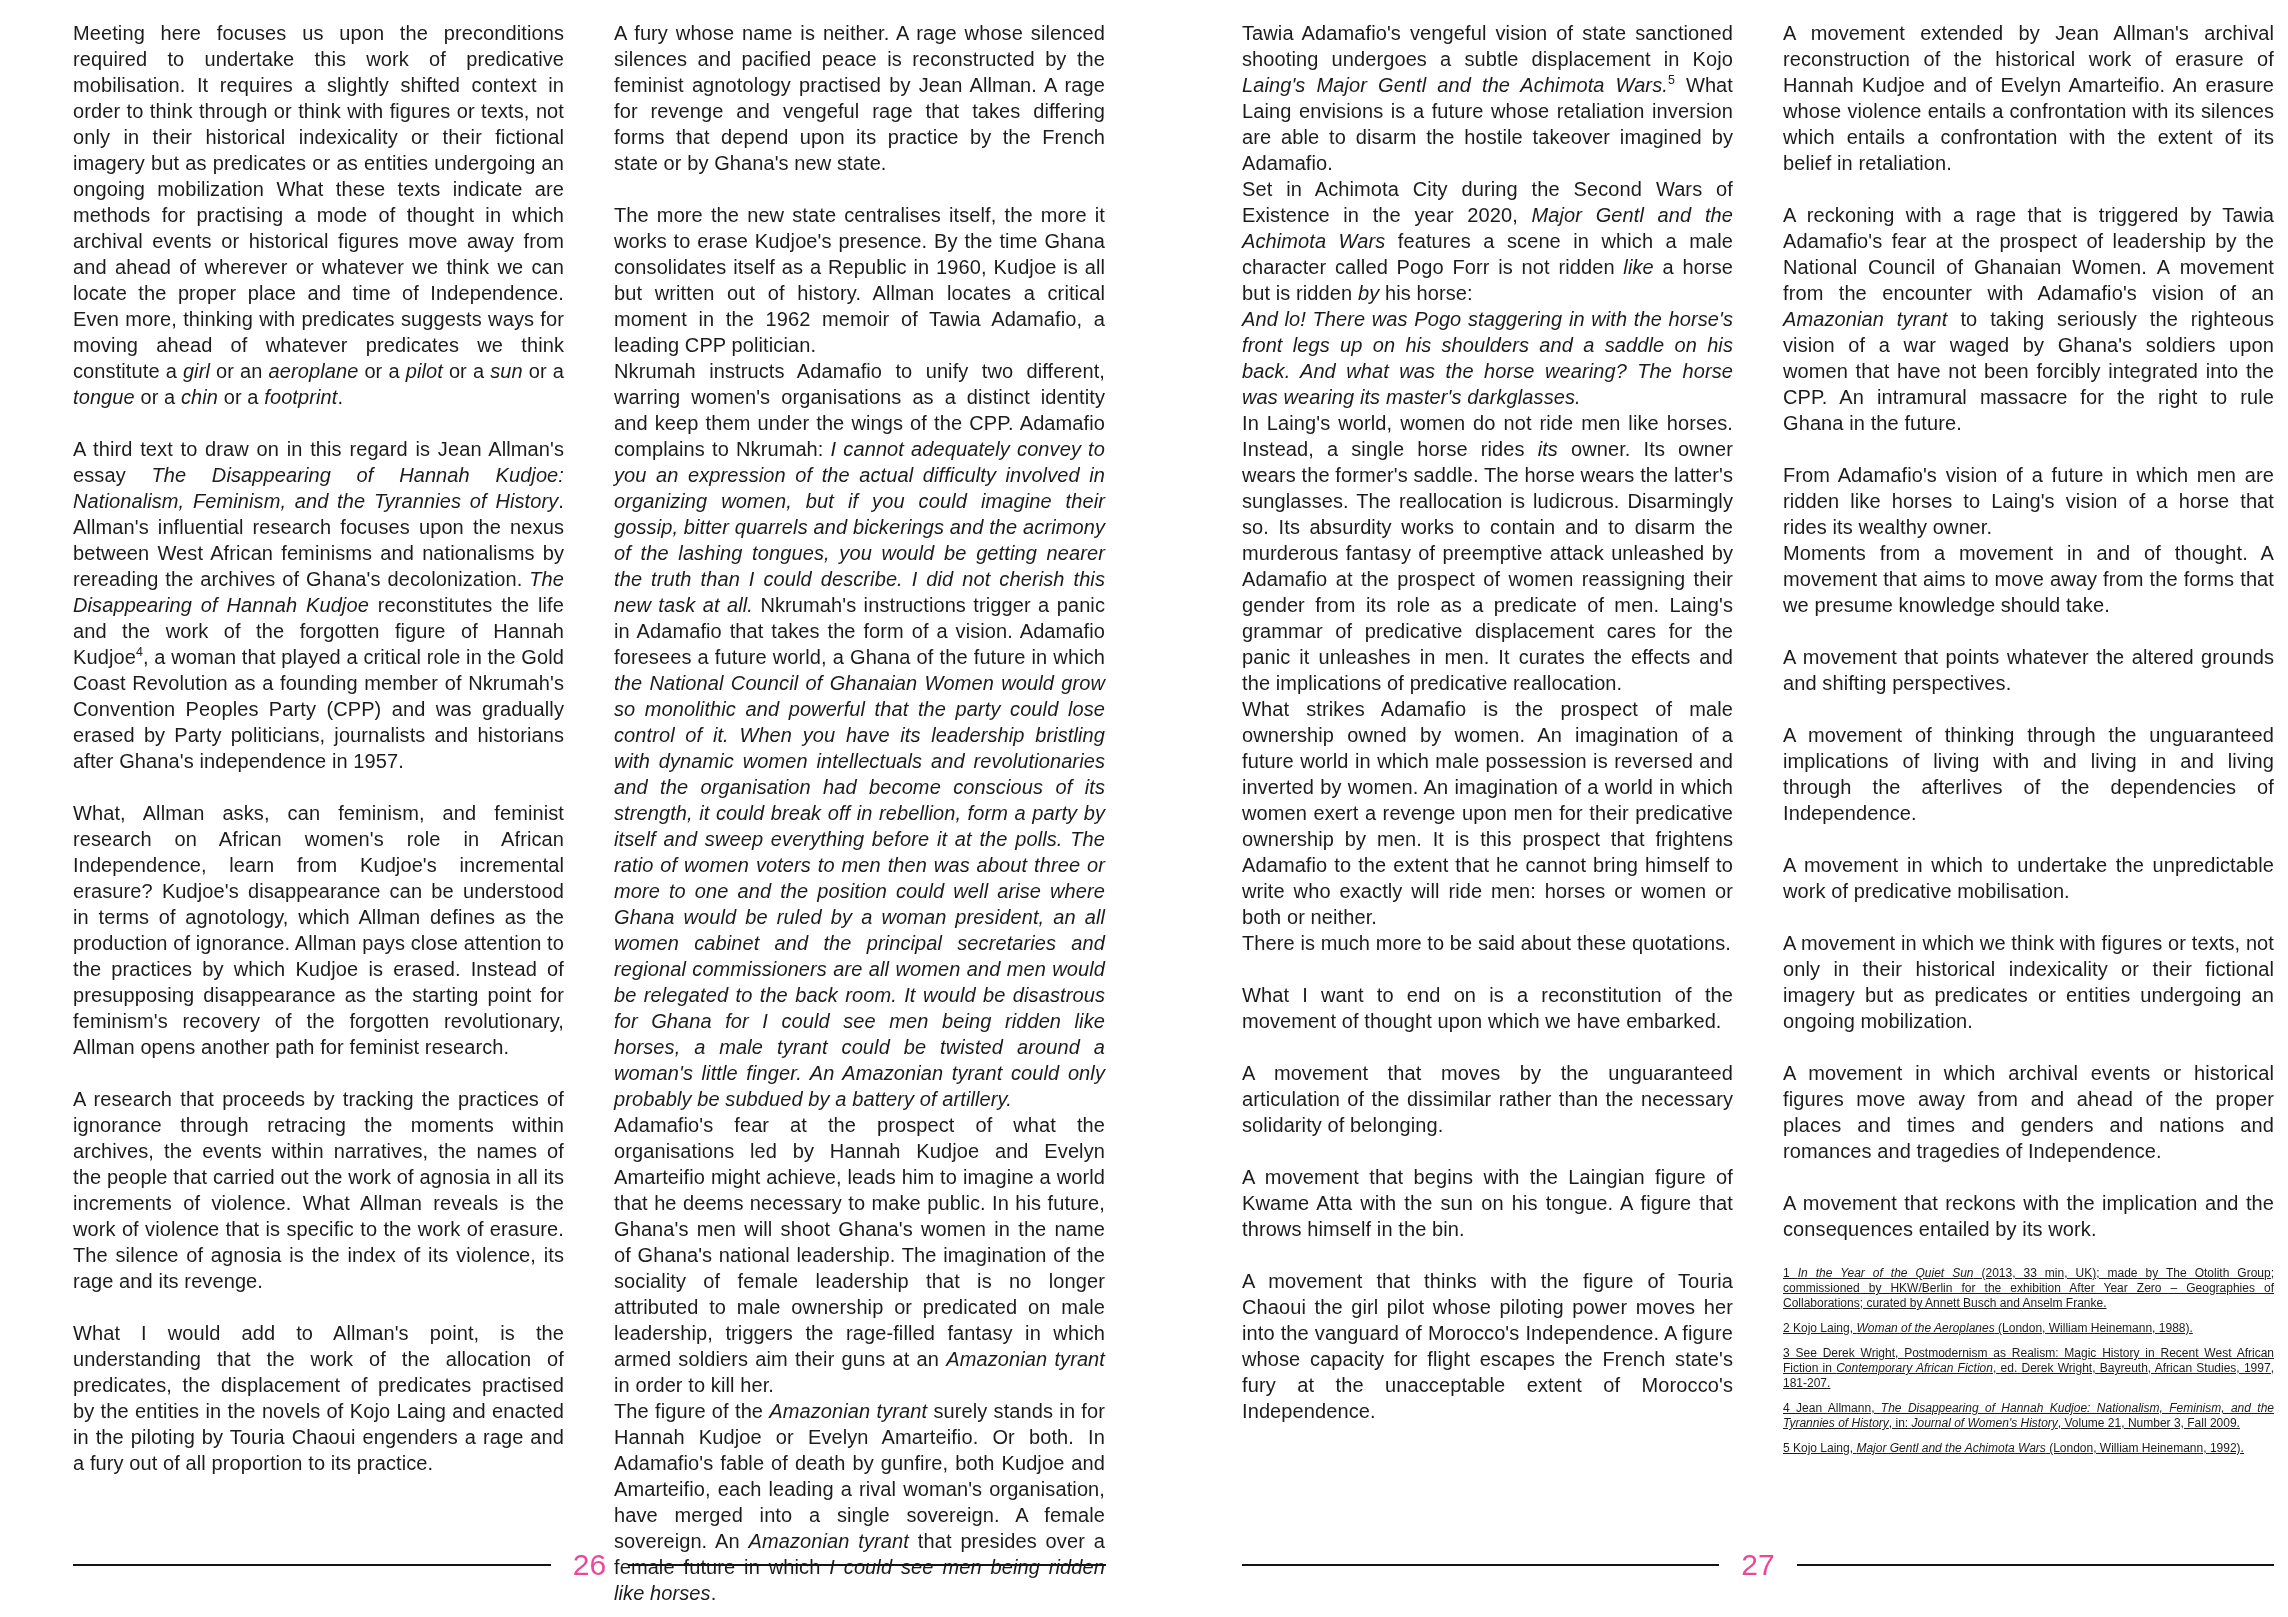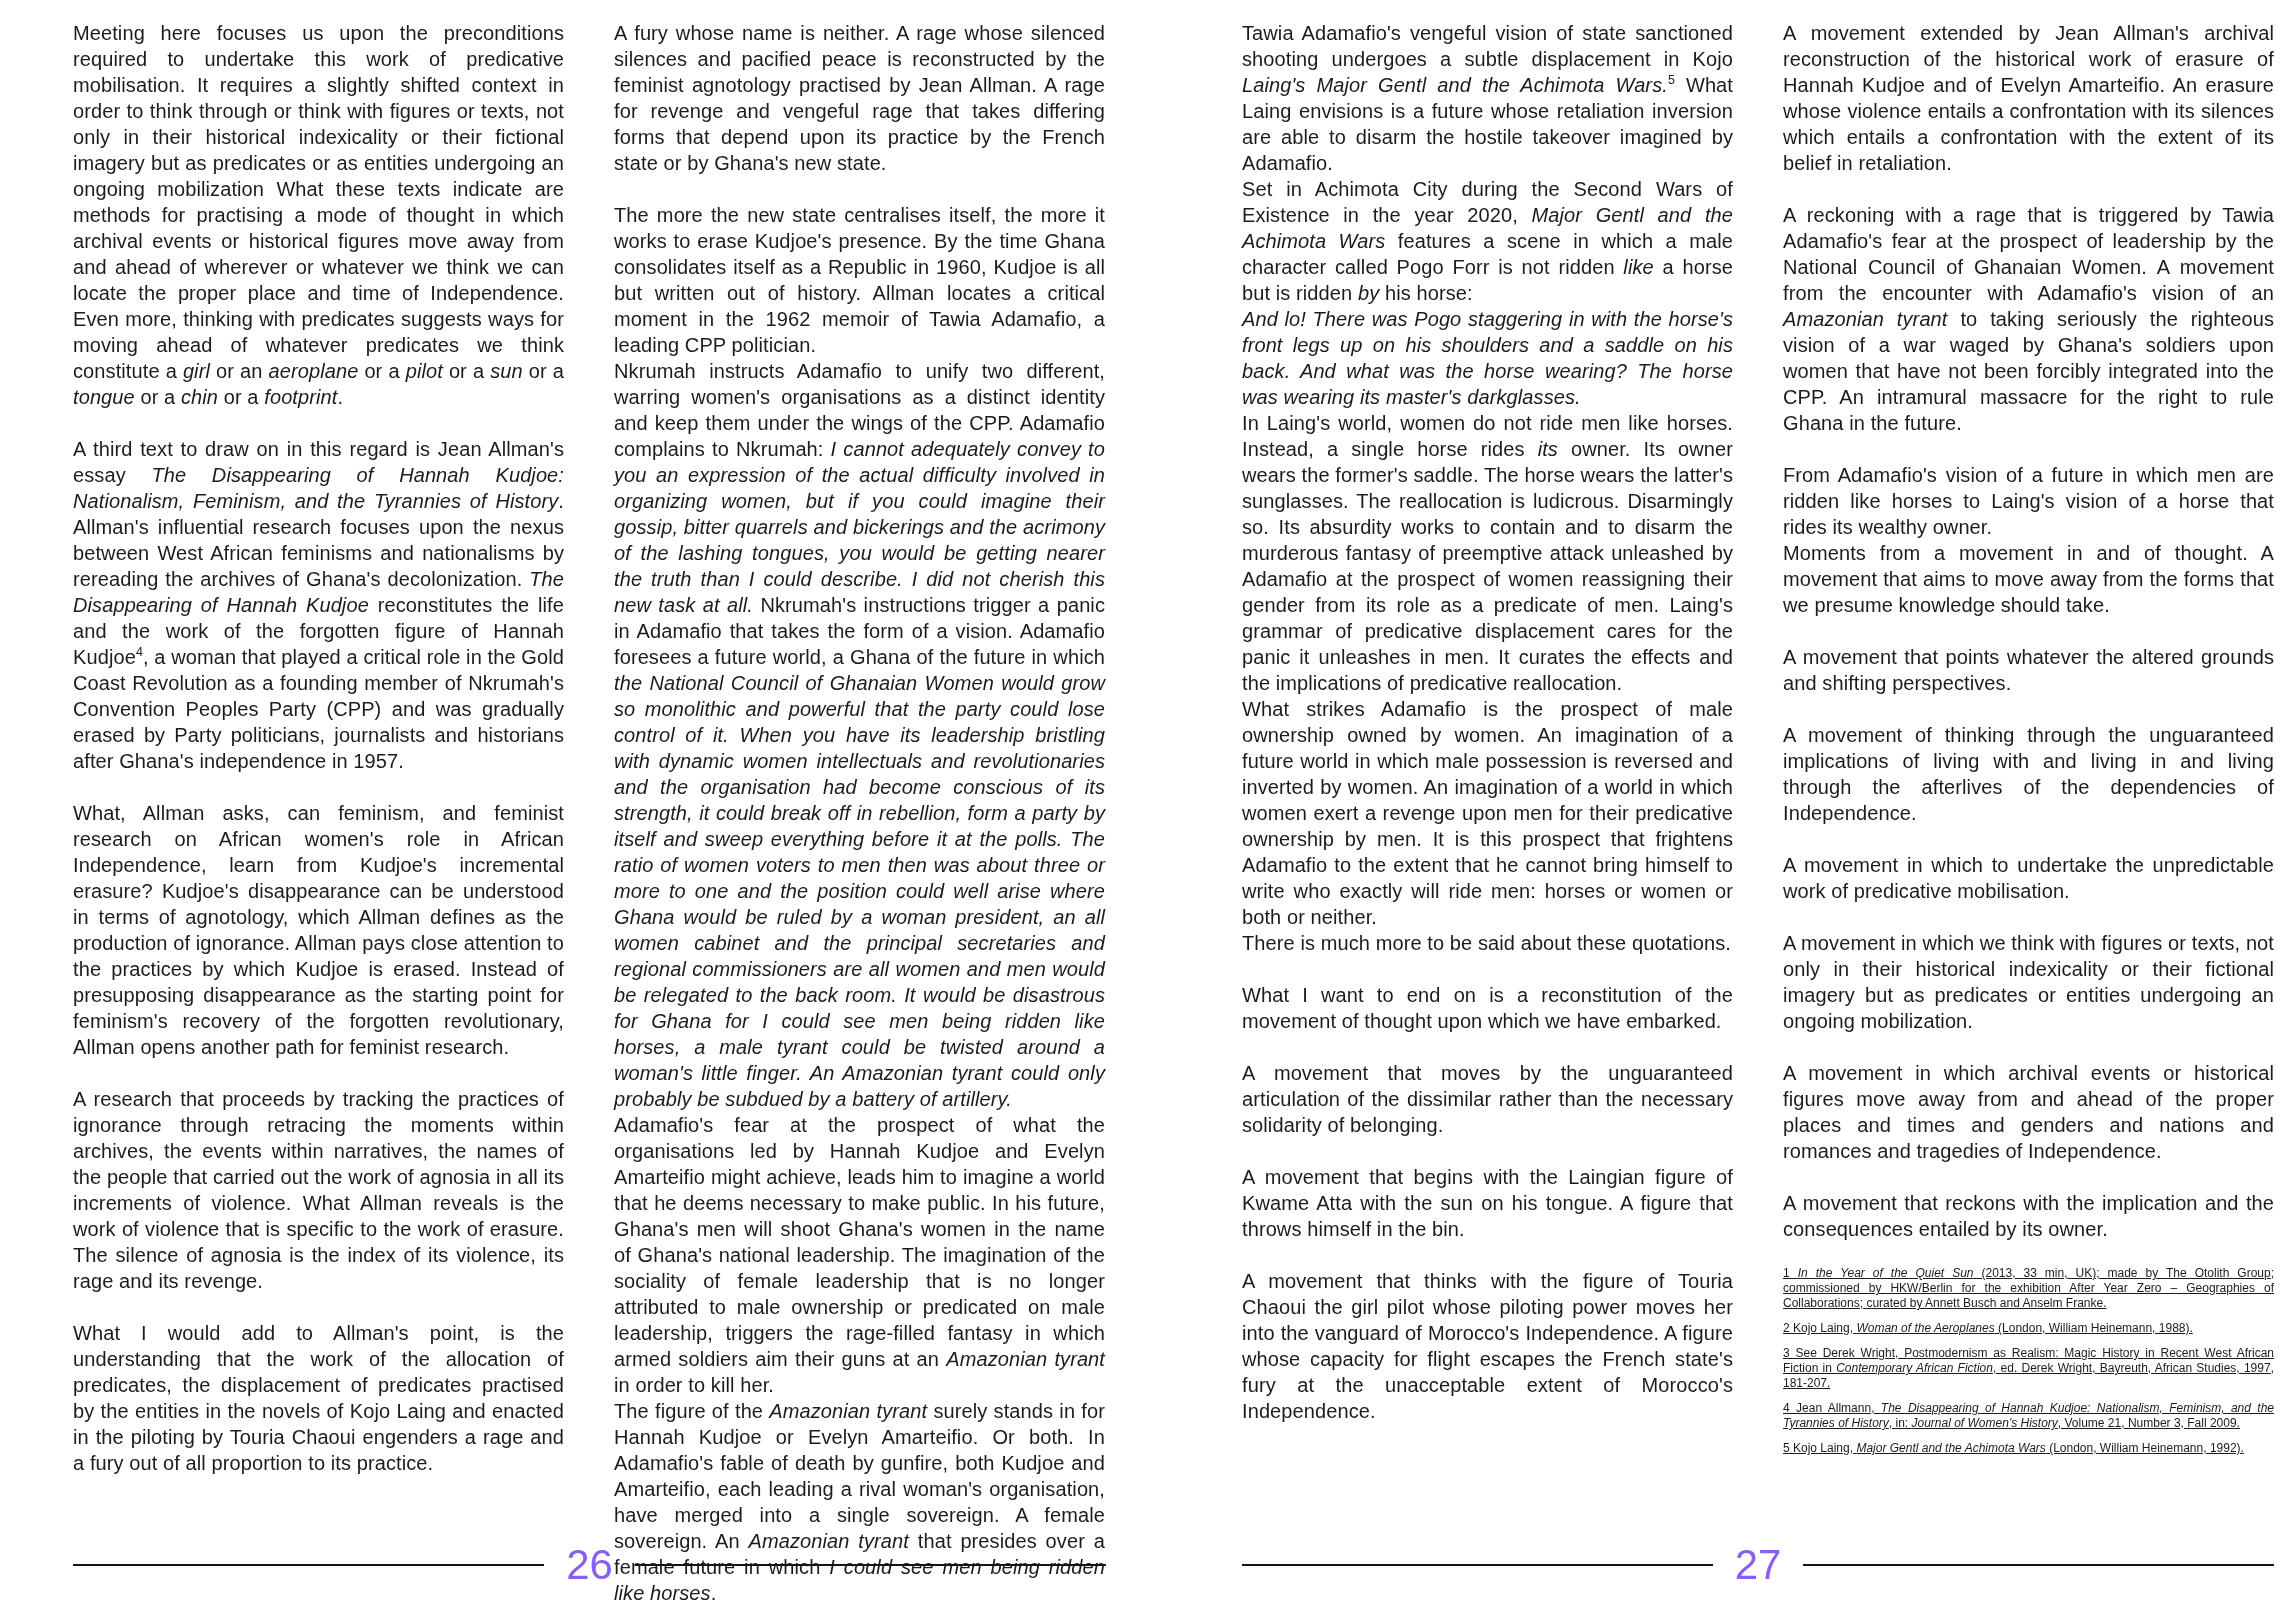--- a/index.html
+++ b/index.html
@@ -46,21 +46,21 @@
     position: absolute;
     top: 1538px;
     height: 54px;
     display: flex;
     align-items: center;
     gap: 22px;
   }
   .footer-left  { left: 42px;   width: 1033px; }
   .footer-right { left: 1211px; width: 1032px; }
   .page-footer .rule { flex: 1 1 auto; height: 1.8px; background: #141414; }
-  .page-number { font-size: 42px; line-height: 1; color: #8b5cf6; }
+  .page-number { font-size: 30px; line-height: 1; color: #ec4899; }
 </style>
 </head>
 <body>
 
 <div class="spread">
 
   <div class="col col-1">
     <div>
         <p class="para"><span>Meeting here focuses us upon the preconditions required to undertake this work of predicative mobilisation. It requires a slightly shifted context in order to think through or think with figures or texts, not only in their historical indexicality or their fictional imagery but as predicates or as entities undergoing an ongoing mobilization What these texts indicate are methods for practising a mode of thought in which archival events or historical figures move away from and ahead of wherever or whatever we think we can locate the proper place and time of Independence. Even more, thinking with predicates suggests ways for moving ahead of whatever predicates we think constitute a </span><span class="it">girl</span><span> or an </span><span class="it">aeroplane</span><span> or a </span><span class="it">pilot</span><span> or a </span><span class="it">sun</span><span> or a </span><span class="it">tongue</span><span> or a </span><span class="it">chin</span><span> or a </span><span class="it">footprint</span><span>.</span></p>
         <p class="para gap"><span>A third text to draw on in this regard is Jean Allman's essay </span><span class="it">The Disappearing of Hannah Kudjoe: Nationalism, Feminism, and the Tyrannies of History</span><span>. Allman's influential research focuses upon the nexus between West African feminisms and nationalisms by rereading the archives of Ghana's decolonization. </span><span class="it">The Disappearing of Hannah Kudjoe</span><span> reconstitutes the life and the work of the forgotten figure of Hannah Kudjoe</span><sup>4</sup><span>, a woman that played a critical role in the Gold Coast Revolution as a founding member of Nkrumah's Convention Peoples Party (CPP) and was gradually erased by Party politicians, journalists and historians after Ghana's independence in 1957.</span></p>
@@ -99,21 +99,21 @@
     <div>
         <p class="para"><span>A movement extended by Jean Allman's archival reconstruction of the historical work of erasure of Hannah Kudjoe and of Evelyn Amarteifio. An erasure whose violence entails a confrontation with its silences which entails a confrontation with the extent of its belief in retaliation.</span></p>
         <p class="para gap"><span>A reckoning with a rage that is triggered by Tawia Adamafio's fear at the prospect of leadership by the National Council of Ghanaian Women. A movement from the encounter with Adamafio's vision of an </span><span class="it">Amazonian tyrant</span><span> to taking seriously the righteous vision of a war waged by Ghana's soldiers upon women that have not been forcibly integrated into the CPP. An intramural massacre for the right to rule Ghana in the future.</span></p>
         <p class="para gap"><span>From Adamafio's vision of a future in which men are ridden like horses to Laing's vision of a horse that rides its wealthy owner.</span></p>
         <p class="para"><span>Moments from a movement in and of thought. A movement that aims to move away from the forms that we presume knowledge should take.</span></p>
         <p class="para gap"><span>A movement that points whatever the altered grounds and shifting perspectives.</span></p>
         <p class="para gap"><span>A movement of thinking through the unguaranteed implications of living with and living in and living through the afterlives of the dependencies of Independence.</span></p>
         <p class="para gap"><span>A movement in which to undertake the unpredictable work of predicative mobilisation.</span></p>
         <p class="para gap"><span>A movement in which we think with figures or texts, not only in their historical indexicality or their fictional imagery but as predicates or entities undergoing an ongoing mobilization.</span></p>
         <p class="para gap"><span>A movement in which archival events or historical figures move away from and ahead of the proper places and times and genders and nations and romances and tragedies of Independence.</span></p>
-        <p class="para gap"><span>A movement that reckons with the implication and the consequences entailed by its owner.</span></p>
+        <p class="para gap"><span>A movement that reckons with the implication and the consequences entailed by its work.</span></p>
       </div>
     <div class="footnotes">
         <p class="para"><span>1 </span><span class="it">In the Year of the Quiet Sun</span><span> (2013, 33 min, UK); made by The Otolith Group; commissioned by HKW/Berlin for the exhibition After Year Zero – Geographies of Collaborations; curated by Annett Busch and Anselm Franke.</span></p>
         <p class="para gap"><span>2 Kojo Laing, </span><span class="it">Woman of the Aeroplanes</span><span> (London, William Heinemann, 1988).</span></p>
         <p class="para gap"><span>3 See Derek Wright, Postmodernism as Realism: Magic History in Recent West African Fiction in </span><span class="it">Contemporary African Fiction</span><span>, ed. Derek Wright, Bayreuth, African Studies, 1997, 181-207.</span></p>
         <p class="para gap"><span>4 Jean Allmann, </span><span class="it">The Disappearing of Hannah Kudjoe: Nationalism, Feminism, and the Tyrannies of History</span><span>, in: </span><span class="it">Journal of Women's History</span><span>, Volume 21, Number 3, Fall 2009.</span></p>
         <p class="para gap"><span>5 Kojo Laing, </span><span class="it">Major Gentl and the Achimota Wars</span><span> (London, William Heinemann, 1992).</span></p>
       </div>
   </div>
 

